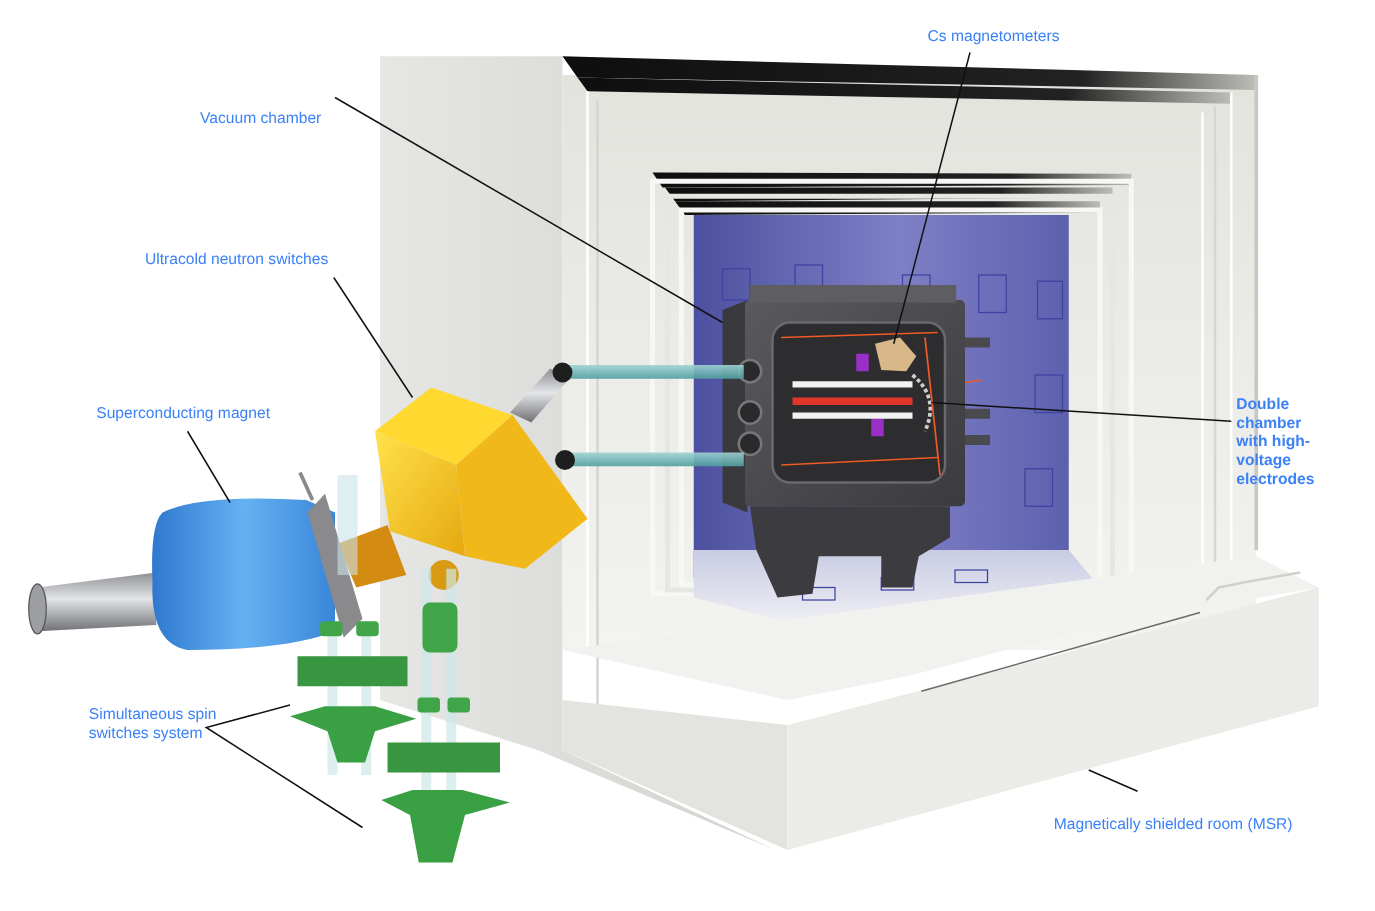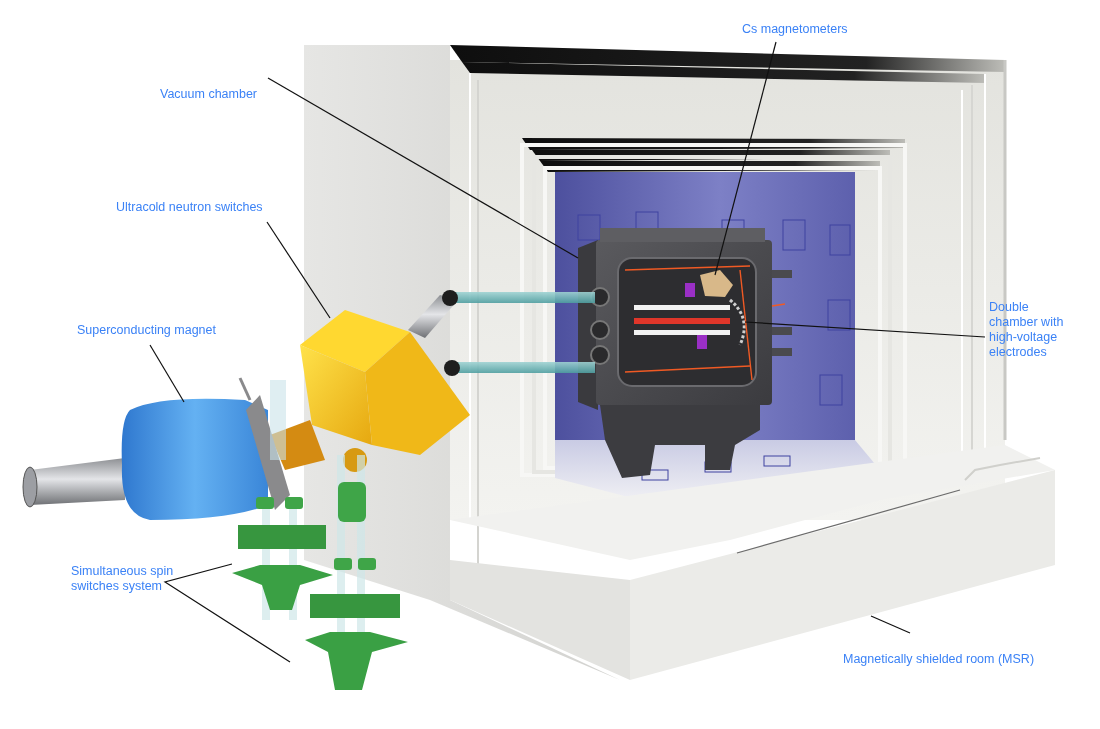--- a/index.html
+++ b/index.html
@@ -186,15 +186,15 @@
     <line x1="745" y1="322" x2="985" y2="337"></line>
     <polyline points="232,564 165,582 290,662"></polyline>
     <line x1="871" y1="616" x2="910" y2="633"></line>
   </g>
 </svg>
 
 <div class="label" style="left:160px; top:55px;margin-top:32px;">Vacuum chamber</div>
 <div class="label" style="left:742px; top:22px;">Cs magnetometers</div>
 <div class="label" style="left:116px; top:200px;">Ultracold neutron switches</div>
 <div class="label" style="left:77px; top:323px;">Superconducting magnet</div>
-<div class="label wrap" style="left:989px; top:300px; width:80px;">Double chamber with high-voltage electrodes</div>
+<div class="label wrap" style="left:989px; top:316px; width:80px;font-weight:bold;">Double chamber with high-voltage electrodes</div>
 <div class="label wrap" style="left:71px; top:564px; width:120px;">Simultaneous spin switches system</div>
 <div class="label" style="left:843px; top:640px;margin-top:12px;">Magnetically shielded room (MSR)</div>
 
 </body></html>

